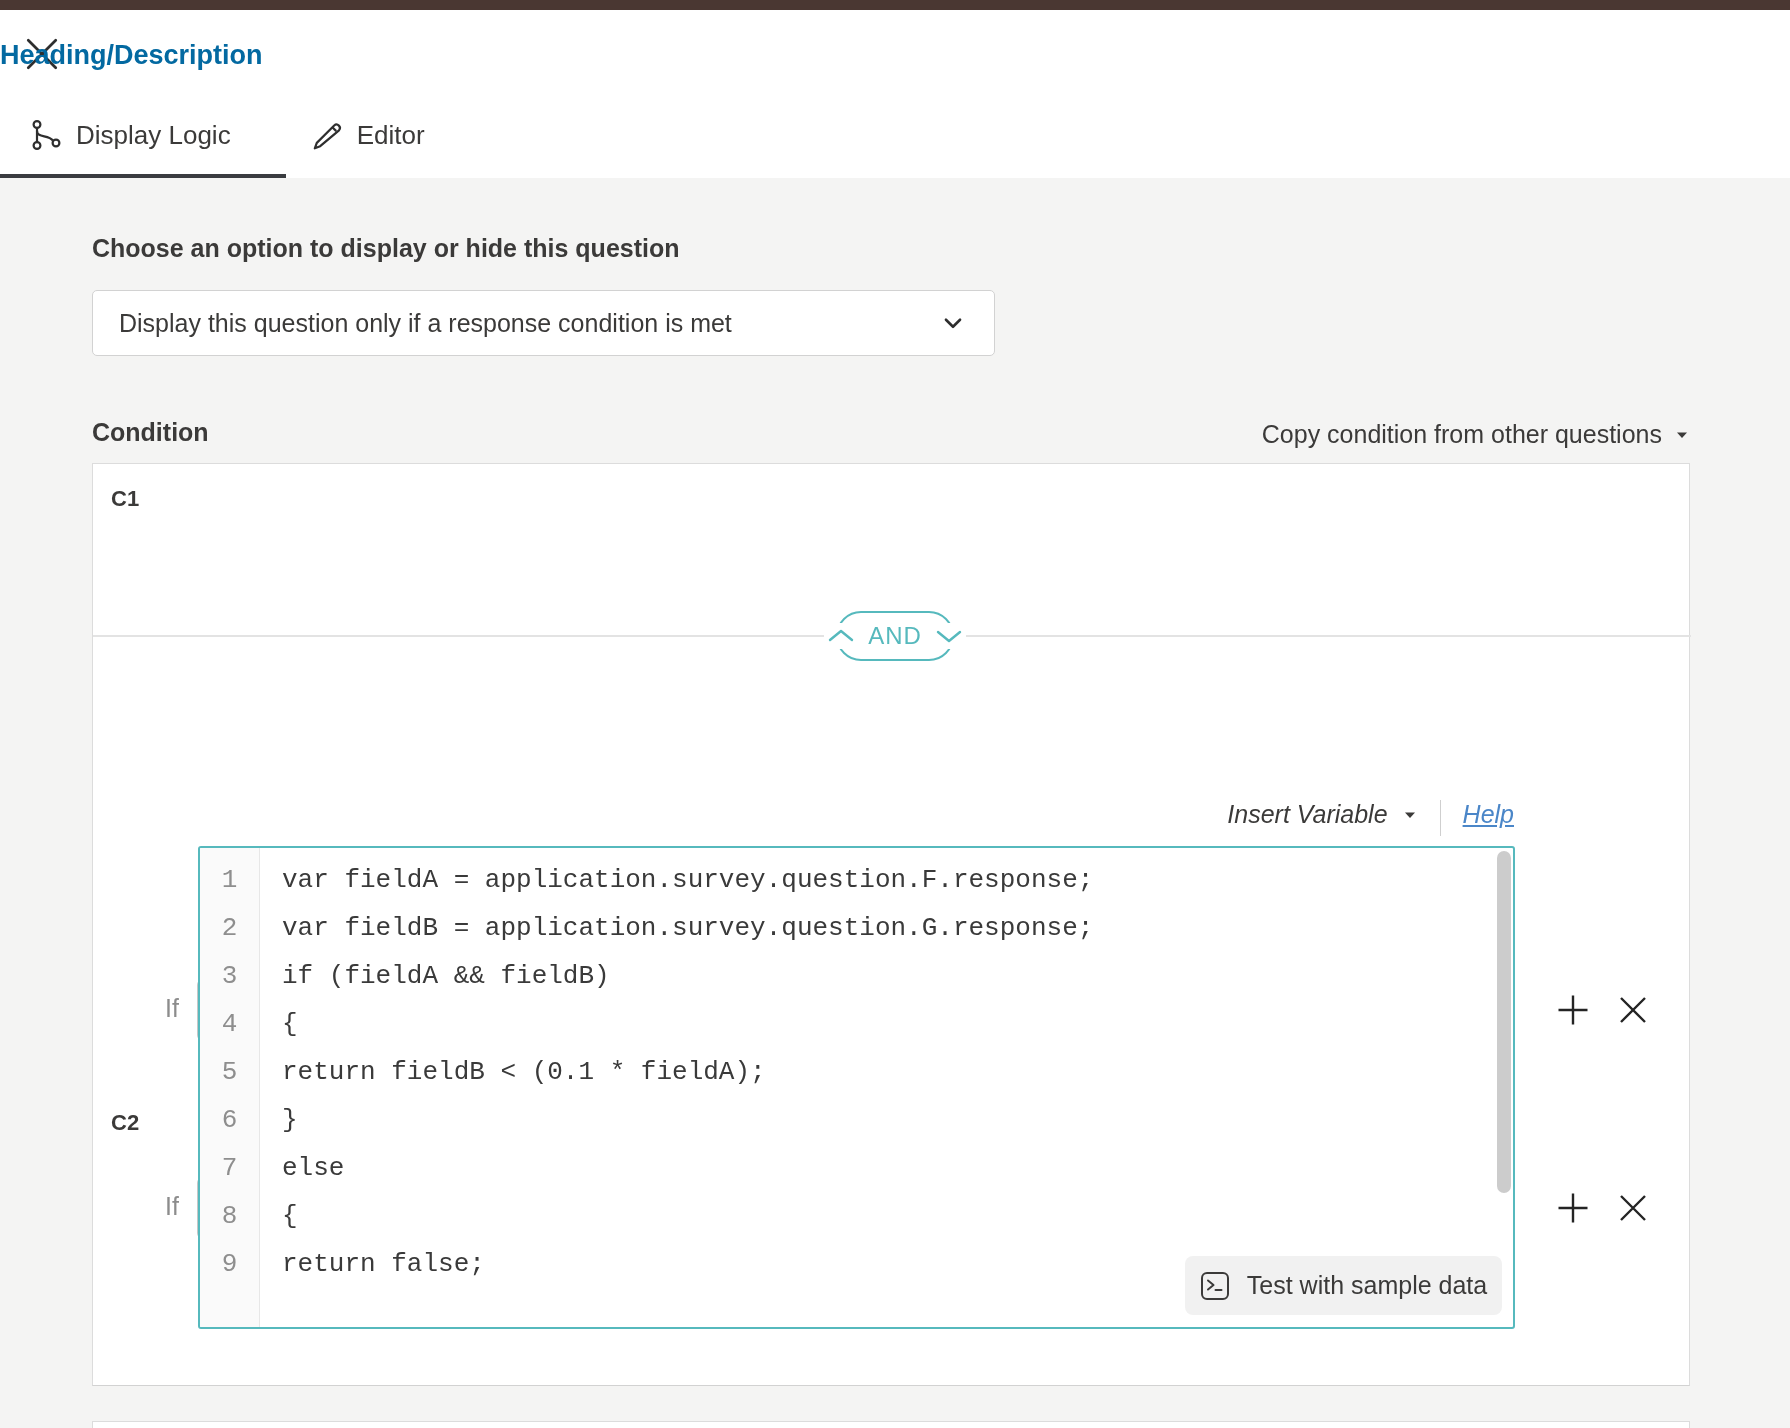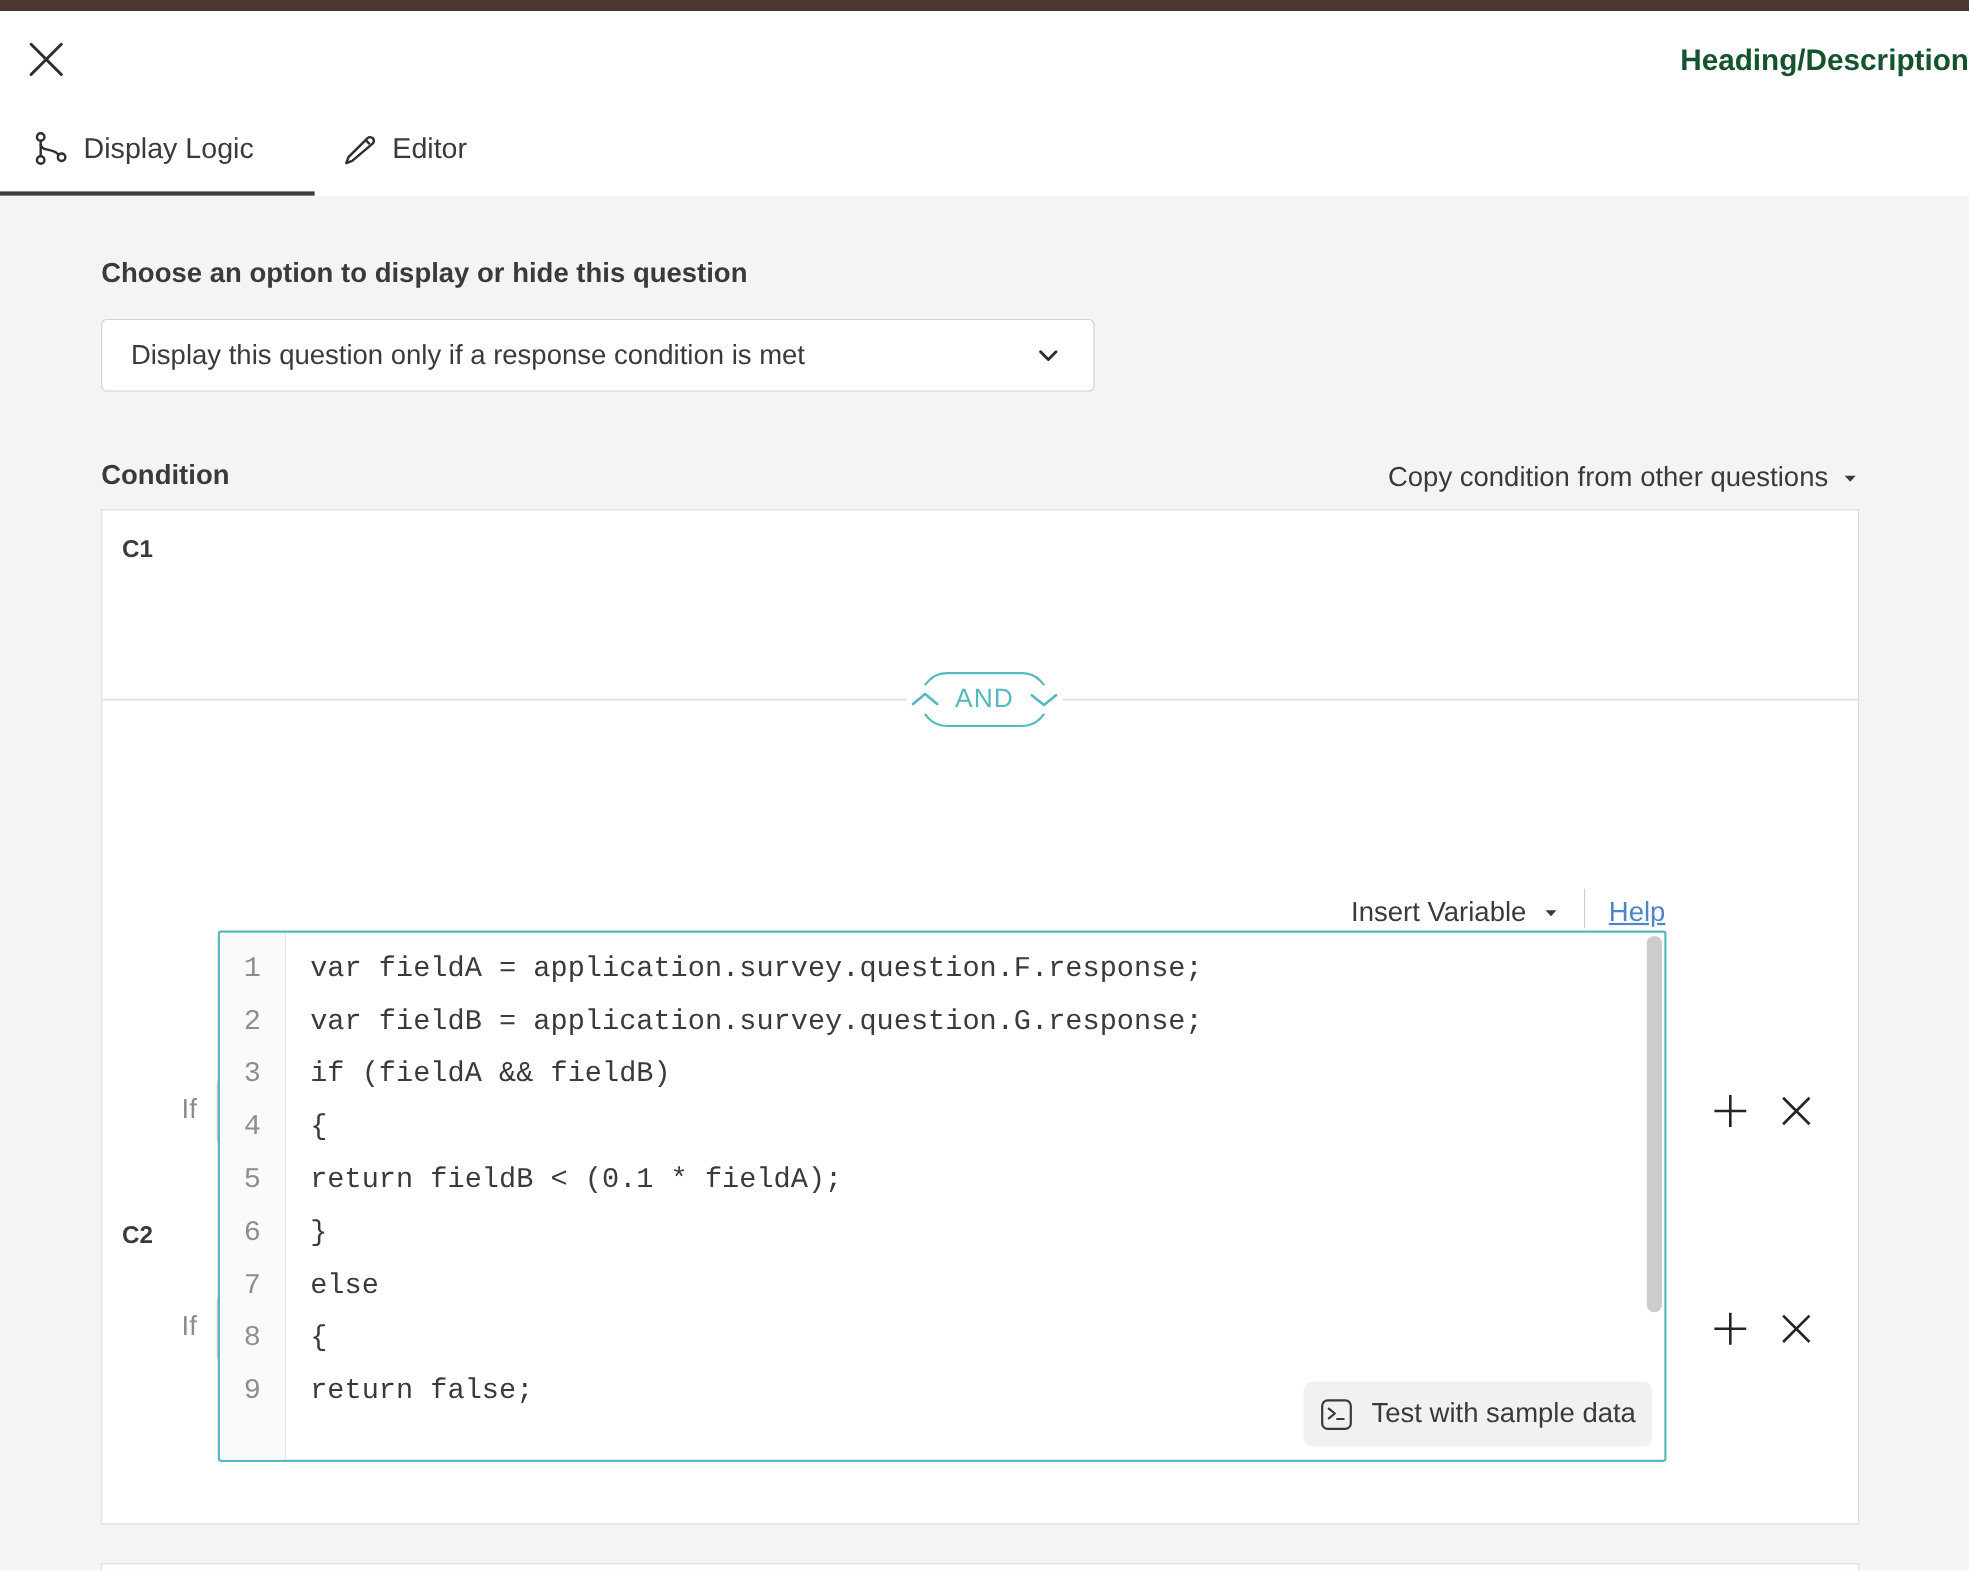--- a/index.html
+++ b/index.html
@@ -5,21 +5,21 @@
   html,body{margin:0;padding:0;background:#fff;}
   .screen{
     position:relative;width:1790px;height:1428px;overflow:hidden;
     font-family:"Liberation Sans", sans-serif;color:#3b3a39;background:#fff;
   }
   
   .topbar{position:absolute;left:0;top:0;width:1790px;height:10px;background:#4a3732;}
   
   .header{position:absolute;left:0;top:10px;width:1790px;height:168px;background:#ffffff;}
   .close-btn{position:absolute;left:20px;top:22px;width:44px;height:44px;display:flex;align-items:center;justify-content:center;cursor:pointer;background:none;border:none;padding:0;}
-  .panel-title{position:absolute;left:0;top:30px;width:100%;text-align:right;font-size:27px;font-weight:bold;color:#14532d;margin:0;}
+  .panel-title{position:absolute;left:0;top:30px;width:100%;text-align:left;font-size:27px;font-weight:bold;color:#0369a1;margin:0;}
   .tabs{position:absolute;left:0;bottom:0;height:86px;display:flex;align-items:center;}
   .tab{height:100%;display:flex;align-items:center;gap:14px;font-size:26px;color:#3b3a39;cursor:pointer;box-sizing:border-box;}
   .tab-editor{padding:0 30px 0 25px;}
   .tab-logic{padding:0 55px 0 30px;position:relative;}
   .tab-logic .active-underline{position:absolute;left:0;bottom:0;width:100%;height:4px;background:#3a3c40;}
   .tab .ticon{display:flex;align-items:center;}
   
   .main{position:absolute;left:0;top:178px;width:1790px;height:1250px;background:#f4f4f3;}
   .choose-heading{position:absolute;left:92px;top:234px;font-size:25px;font-weight:bold;color:#3b3a39;margin:0;}
   .select-box{position:absolute;box-sizing:border-box;background:#fff;border:1px solid #d2d2d2;border-radius:5px;display:flex;align-items:center;cursor:pointer;}
@@ -49,21 +49,21 @@
   .plus-2{left:1458px;top:722px;}
   .rem-2{left:1518px;top:722px;}
   
   .and-divider{position:absolute;left:0px;top:171px;width:1598px;height:2px;background:#e3e3e3;}
   .and-pill{position:absolute;left:743px;top:147px;width:118px;height:50px;border:2px solid #56b9bd;border-radius:26px;background:#fff;box-sizing:border-box;display:flex;align-items:center;justify-content:center;cursor:pointer;}
   .and-pill .and-text{font-size:24px;color:#56b9bd;letter-spacing:1px;}
   .and-chev{position:absolute;top:50%;transform:translateY(-50%);width:34px;height:26px;background:#fff;display:flex;align-items:center;justify-content:center;}
   .and-chev.up{left:-14px;}
   .and-chev.down{right:-14px;}
   
-  .code-toolbar{position:absolute;top:336px;left:0;width:1421px;height:44px;display:flex;align-items:flex-end;justify-content:flex-end;}
+  .code-toolbar{position:absolute;top:336px;left:0;width:1421px;height:44px;display:flex;align-items:flex-start;justify-content:flex-end;font-style:italic;}
   .insert-var{display:flex;align-items:center;gap:14px;font-size:25px;color:#3b3a39;cursor:pointer;}
   .tb-divider{width:1px;height:36px;background:#cfcfcf;margin:0 22px;}
   .help-link{font-size:25px;color:#4a86c8;text-decoration:underline;cursor:pointer;}
   
   .code-editor{position:absolute;left:105px;top:382px;width:1317px;height:483px;box-sizing:border-box;border:2px solid #56b9bd;border-radius:3px;background:#fff;overflow:hidden;}
   .gutter-bg{position:absolute;left:0;top:0;width:59px;height:100%;background:#fafafa;border-right:1px solid #e7e7e7;}
   .code-lines{position:absolute;left:0;top:8px;width:100%;}
   .code-line{display:flex;height:48px;align-items:center;font-family:"Liberation Mono", monospace;font-size:26px;}
   .code-line .ln{width:59px;flex:0 0 59px;text-align:center;color:#8e8e8e;}
   .code-line .lc{padding-left:23px;color:#3a3a3a;white-space:pre;}

